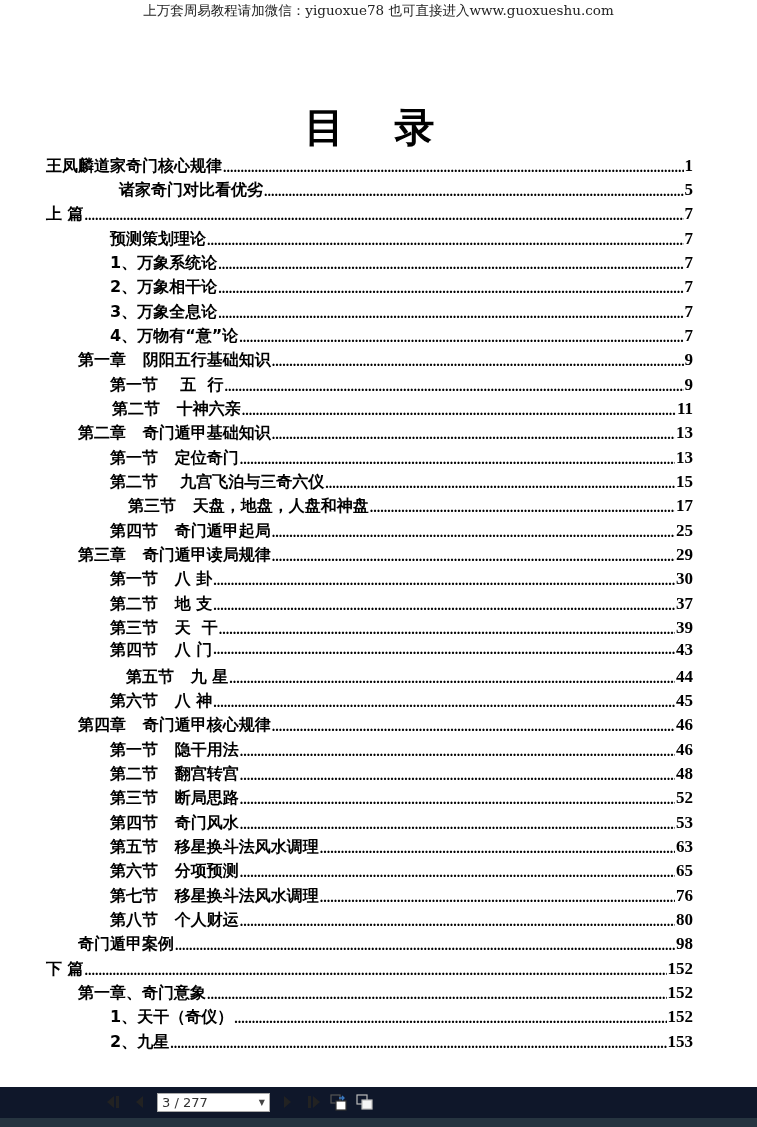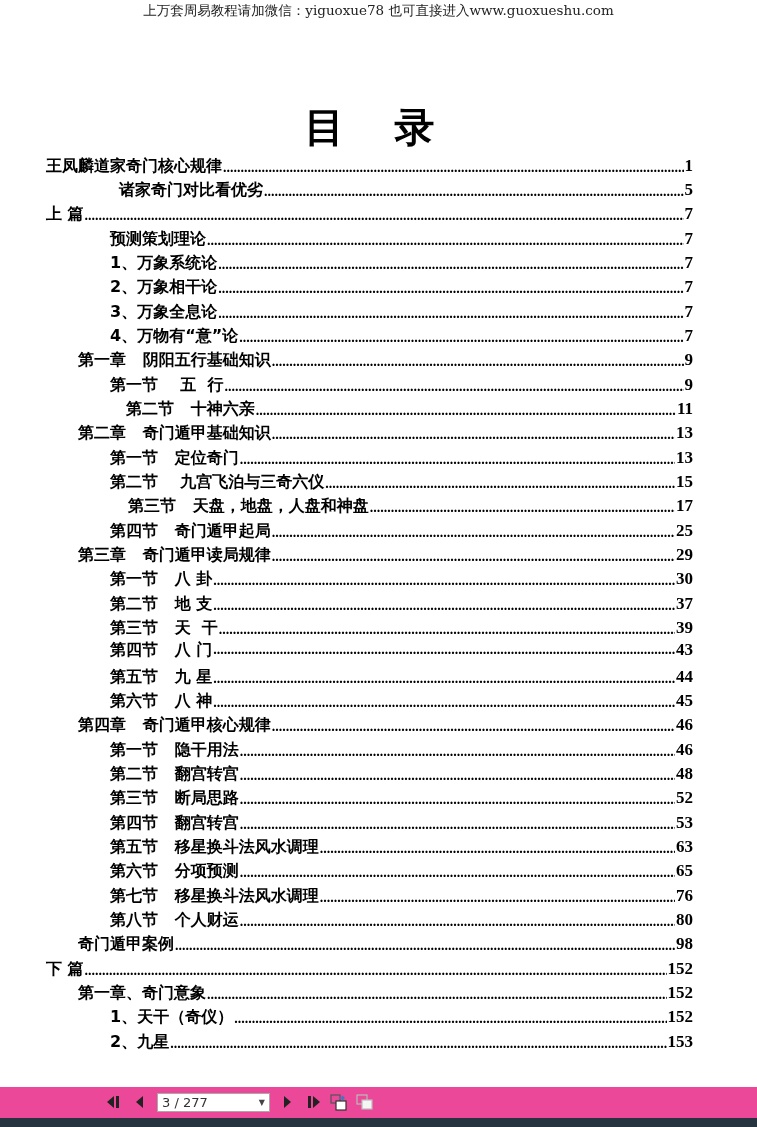--- a/index.html
+++ b/index.html
@@ -35,21 +35,21 @@
   }
   .toc-row .dots::before {
     content:"....................................................................................................................................................................................................................................";
   }
   .toc-row .page {
     flex:0 0 auto; font-family:"Liberation Serif", serif; font-weight:bold;
     font-size:17px;
   }
   .toolbar {
     position:absolute; left:0; top:1087px; width:757px; height:31px;
-    background:#ec4899; display:flex; align-items:center;
+    background:#0f172a; display:flex; align-items:center;
   }
   .tb-inner { position:absolute; left:103px; top:4px; display:flex; align-items:center; }
   .tb-btn {
     width:22px; height:22px; display:flex; align-items:center; justify-content:center;
     margin-right:4px; cursor:pointer;
   }
   .page-select {
     width:113px; height:19px; border:1px solid #a9a9a9; background:#fff;
     display:flex; align-items:center; justify-content:space-between;
     margin:0 6px 0 2px; box-sizing:border-box; padding:0 4px;
@@ -111,21 +111,21 @@
     <div class="toc-row" style="top: 194px; left: 78px;">
       <span class="label">第一章   阴阳五行基础知识</span>
       <span class="dots"></span>
       <span class="page">9</span>
     </div>
     <div class="toc-row" style="top: 219px; left: 110px;">
       <span class="label">第一节    五  行</span>
       <span class="dots"></span>
       <span class="page">9</span>
     </div>
-    <div class="toc-row" style="top: 243px; left: 126px;">
+    <div class="toc-row" style="top: 243px; left: 112px;">
       <span class="label">第二节   十神六亲</span>
       <span class="dots"></span>
       <span class="page">11</span>
     </div>
     <div class="toc-row" style="top: 267px; left: 78px;">
       <span class="label">第二章   奇门遁甲基础知识</span>
       <span class="dots"></span>
       <span class="page">13</span>
     </div>
     <div class="toc-row" style="top: 292px; left: 110px;">
@@ -166,21 +166,21 @@
     <div class="toc-row" style="top: 462px; left: 110px;">
       <span class="label">第三节   天  干</span>
       <span class="dots"></span>
       <span class="page">39</span>
     </div>
     <div class="toc-row" style="top: 486px; left: 110px; align-items: center;">
       <span class="label">第四节   八 门</span>
       <span class="dots"></span>
       <span class="page">43</span>
     </div>
-    <div class="toc-row" style="top: 511px; left: 110px; text-align: right;">
+    <div class="toc-row" style="top: 511px; left: 126px; text-align: right;">
       <span class="label">第五节   九 星</span>
       <span class="dots"></span>
       <span class="page">44</span>
     </div>
     <div class="toc-row" style="top: 535px; left: 110px;">
       <span class="label">第六节   八 神</span>
       <span class="dots"></span>
       <span class="page">45</span>
     </div>
     <div class="toc-row" style="top: 559px; left: 78px;">
@@ -197,21 +197,21 @@
       <span class="label">第二节   翻宫转宫</span>
       <span class="dots"></span>
       <span class="page">48</span>
     </div>
     <div class="toc-row" style="top: 632px; left: 110px;">
       <span class="label">第三节   断局思路</span>
       <span class="dots"></span>
       <span class="page">52</span>
     </div>
     <div class="toc-row" style="top: 657px; left: 110px;">
-      <span class="label">第四节   翻宫转宫</span>
+      <span class="label">第四节   奇门风水</span>
       <span class="dots"></span>
       <span class="page">53</span>
     </div>
     <div class="toc-row" style="top: 681px; left: 110px;">
       <span class="label">第五节   移星换斗法风水调理</span>
       <span class="dots"></span>
       <span class="page">63</span>
     </div>
     <div class="toc-row" style="top: 705px; left: 110px;">
       <span class="label">第六节   分项预测</span>

